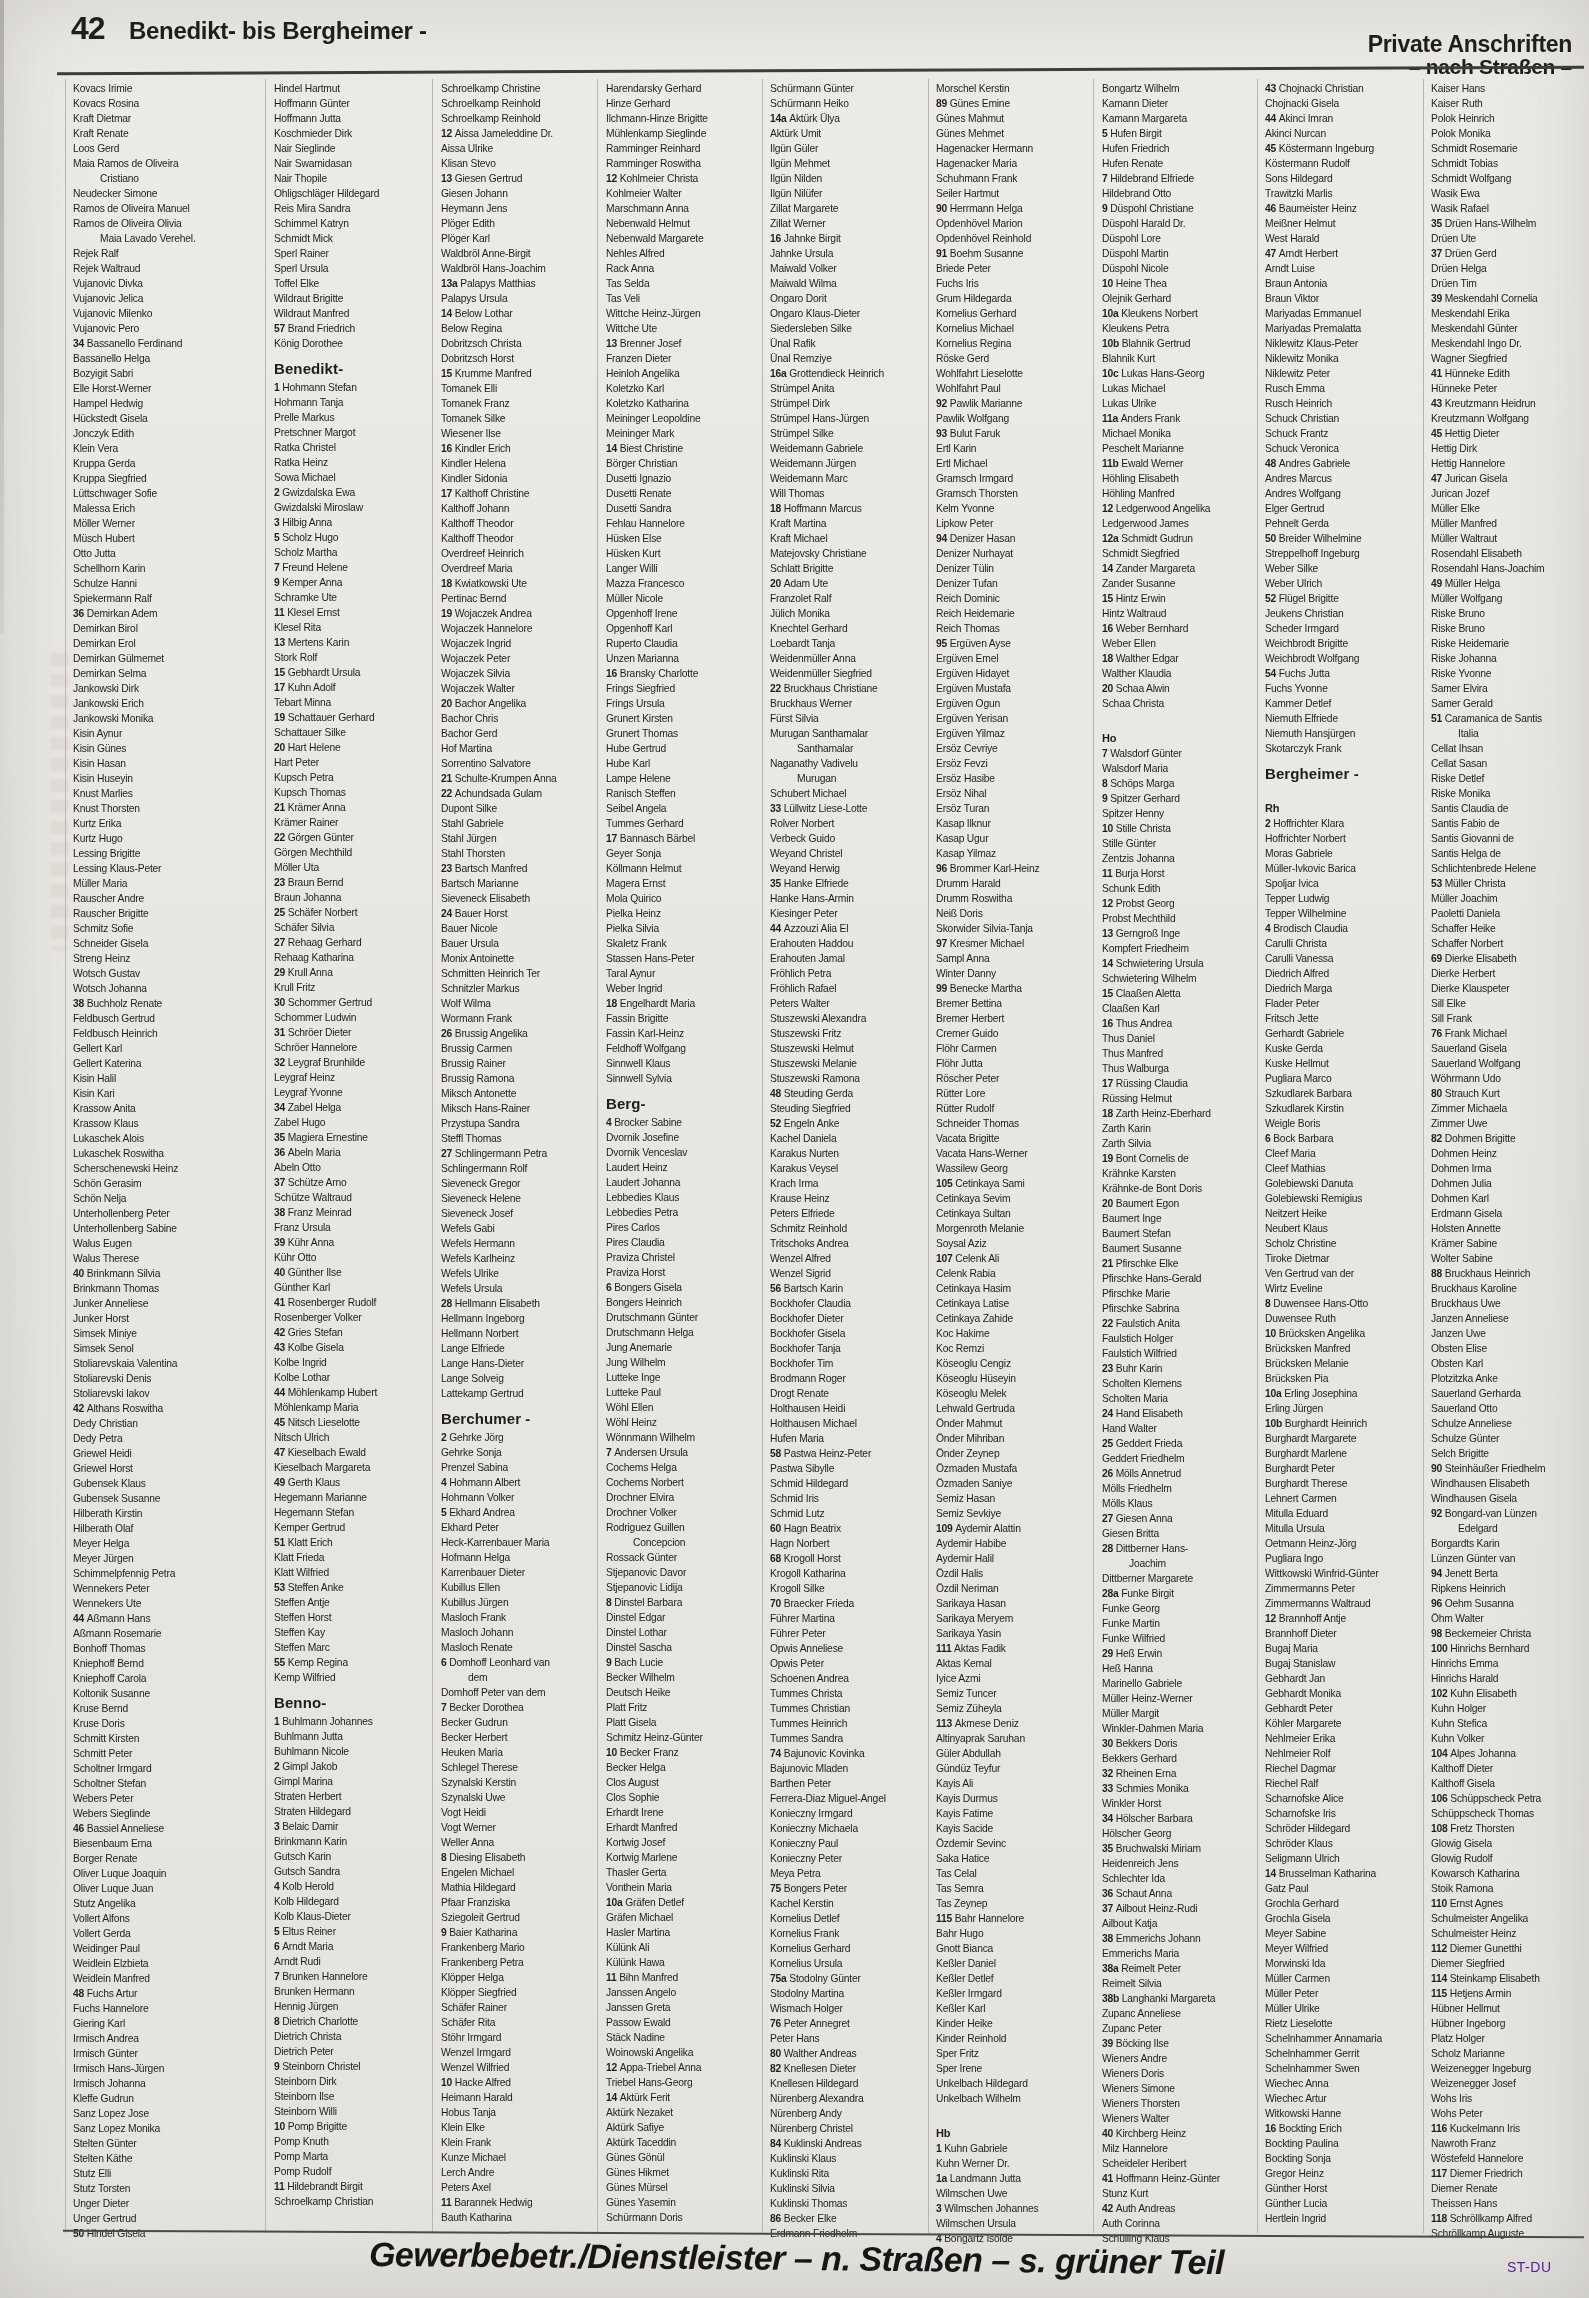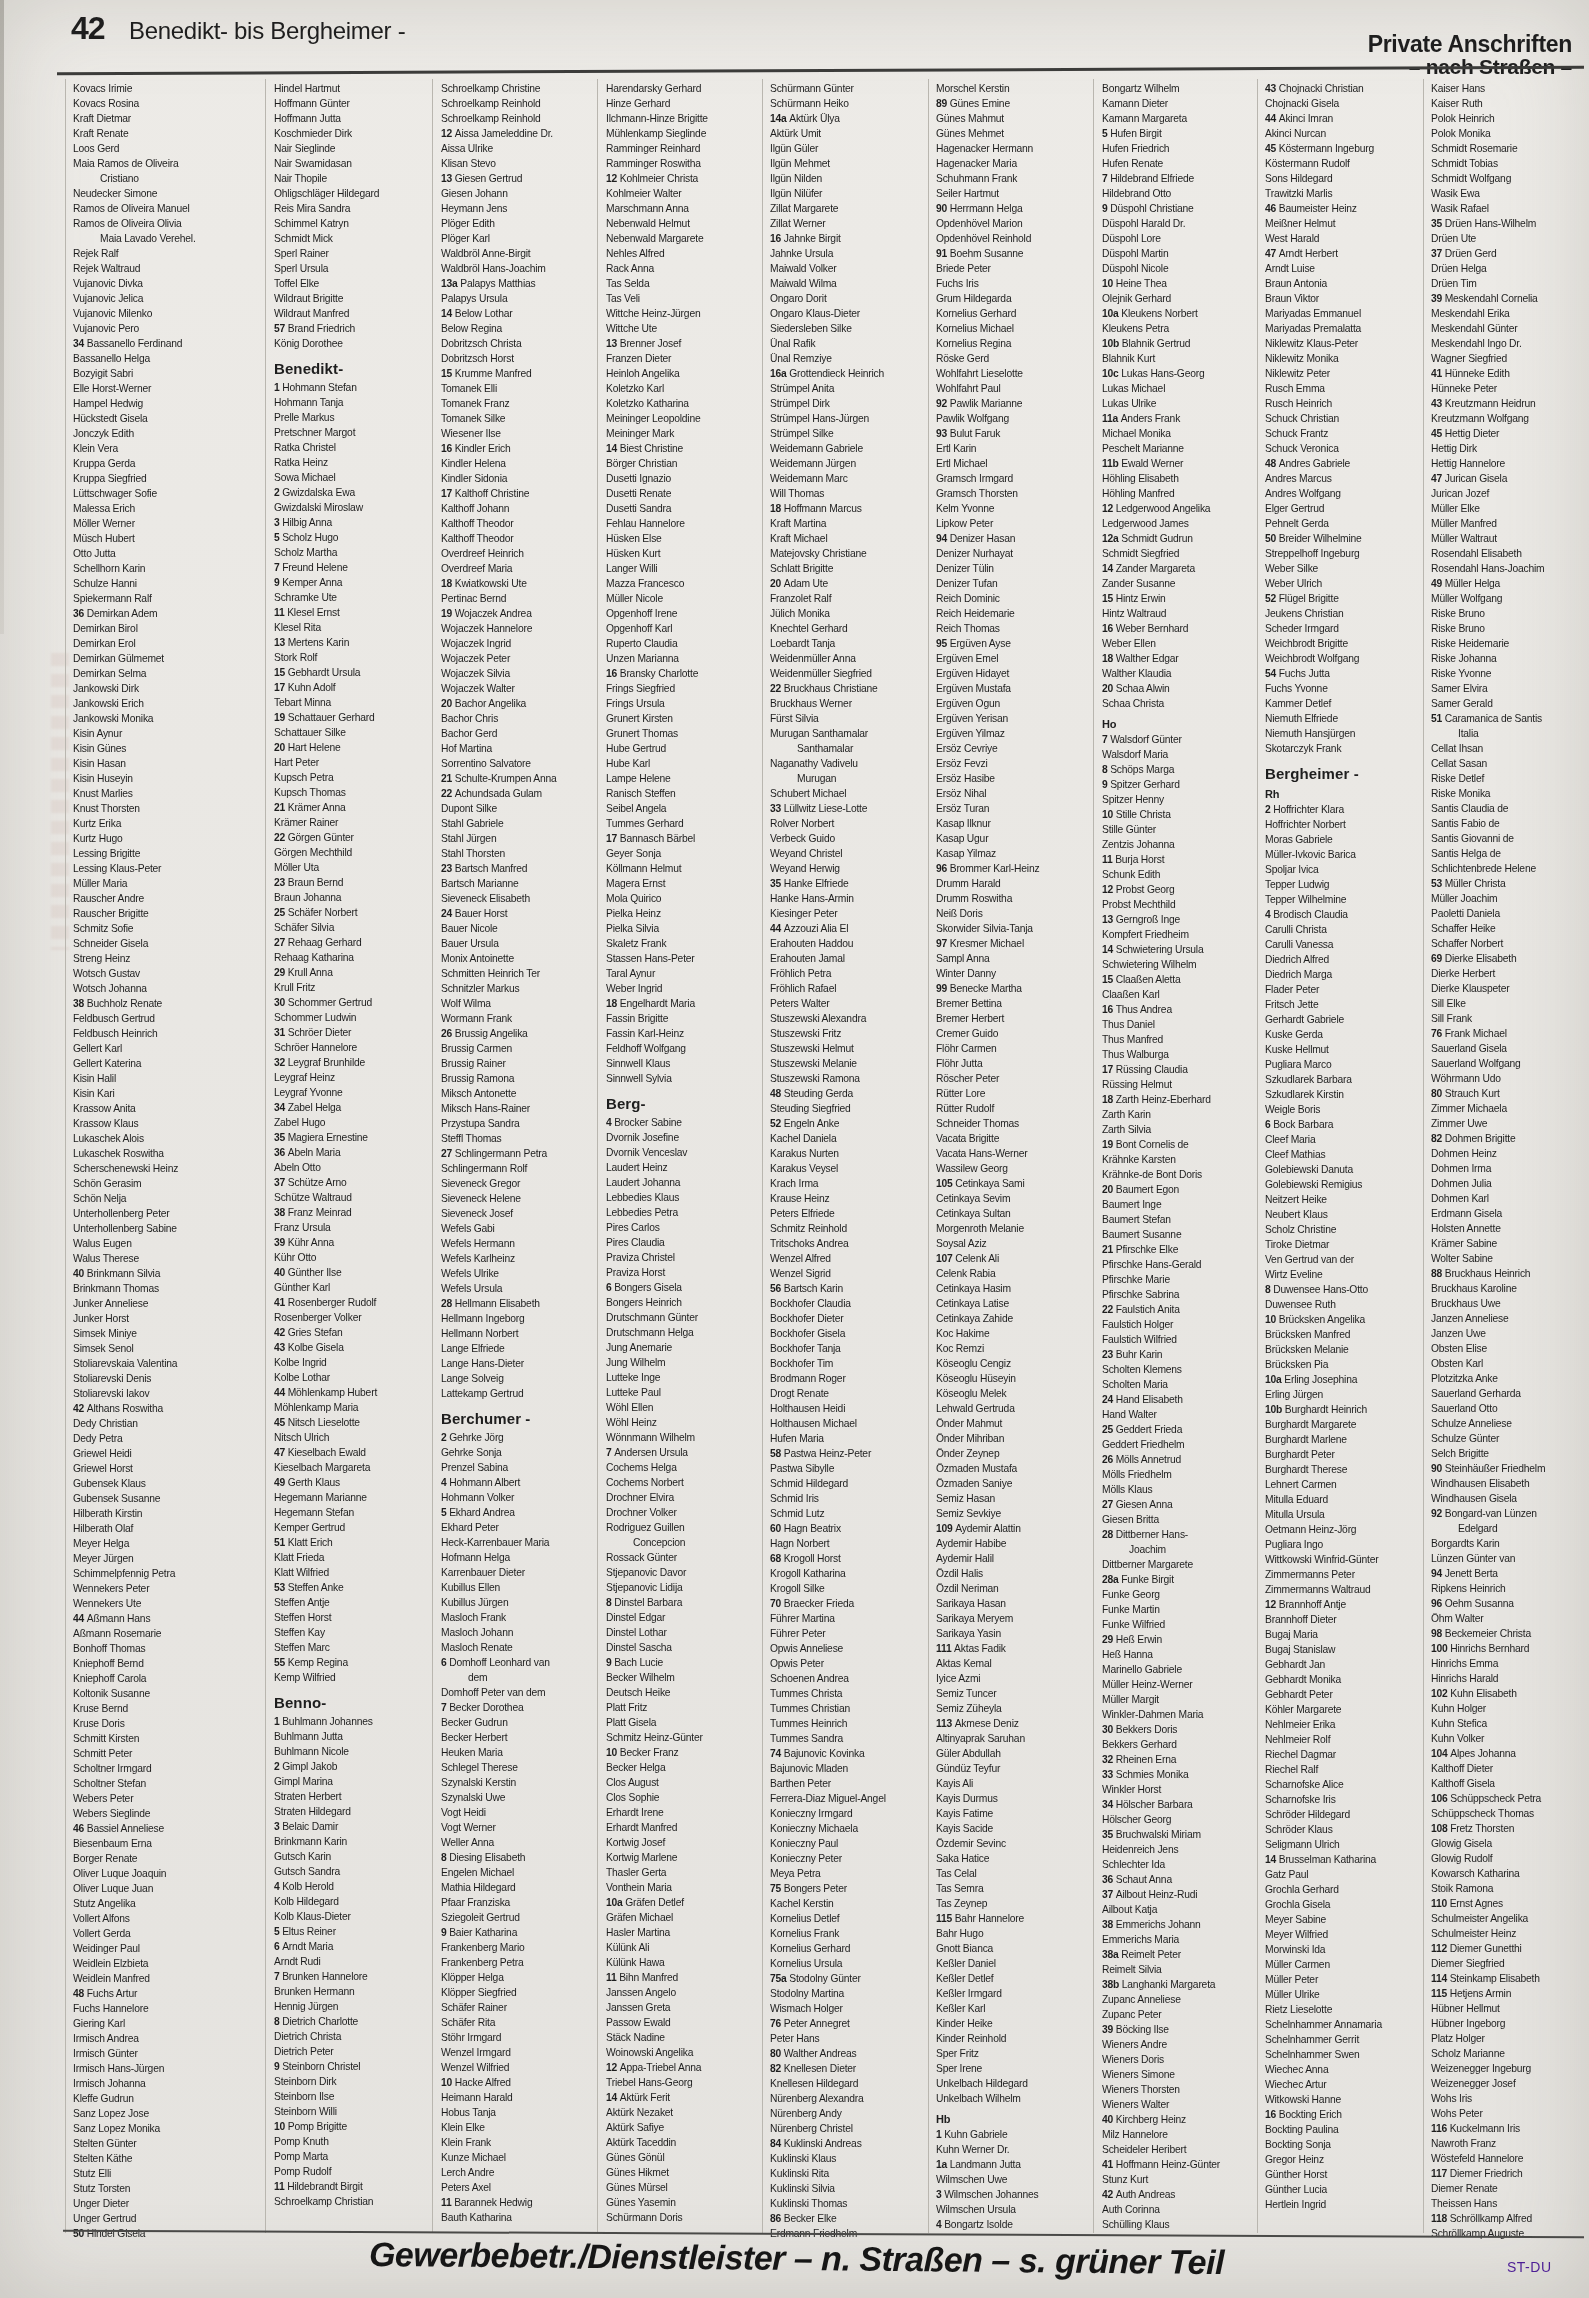--- a/index.html
+++ b/index.html
@@ -8,34 +8,34 @@
        font-family:"Liberation Sans","DejaVu Sans",sans-serif;color:#1e1e1e;}
   .page{position:absolute;inset:0;}
   .vignette{position:absolute;inset:0;pointer-events:none;
        box-shadow:inset 0 0 89px rgba(120,115,105,.25);}
   .edge-left{position:absolute;left:0;top:0;width:4px;height:634px;
        background:linear-gradient(180deg,#8d8a82,#c9c6bf);opacity:.55;}
   .smudge{position:absolute;left:51px;top:653px;width:18px;height:297px;opacity:.5;
        background:repeating-linear-gradient(180deg,rgba(155,75,60,.14) 0 13px,rgba(0,0,0,0) 13px 21px);
        filter:blur(1.2px);}
   .hdr-num{position:absolute;left:71px;top:10px;font-size:32px;font-weight:bold;letter-spacing:-1px;}
-  .hdr-title{position:absolute;left:129px;top:17px;font-size:24px;font-weight:normal;letter-spacing:-0.3px;}
+  .hdr-title{position:absolute;left:129px;top:17px;font-size:24px;font-weight:bold;letter-spacing:-0.3px;}
   .hdr-right{position:absolute;right:18px;top:12px;text-align:right;font-weight:bold;line-height:1.05;margin-top:20px;}
   .hdr-right .l1{font-size:23px;letter-spacing:-0.3px;}
   .hdr-right .l2{font-size:21px;letter-spacing:-0.3px;}
   .hrule{position:absolute;left:57px;top:69px;width:1527px;height:3px;background:#3c3c3a;
        transform:rotate(-0.25deg);}
   .vsep{position:absolute;top:79px;height:2154px;width:1px;background:#b9b6af;}
   .col{position:absolute;top:81px;width:198px;font-size:10.3px;line-height:15px;
        letter-spacing:-0.2px;}
   .entry{white-space:nowrap;}
   .entry b{font-weight:bold;}
   .cont{padding-left:27px;}
   .sec{font-size:15px;font-weight:bold;margin:10px 0 4px 0;letter-spacing:0.1px;white-space:nowrap;}
-  .dist{font-weight:bold;margin-top:6px;font-size:11px;white-space:nowrap;}
+  .dist{font-weight:bold;margin-top:20px;font-size:11px;white-space:nowrap;}
   .frule{position:absolute;left:63px;top:2233px;width:1521px;height:2px;background:#4a4a48;
        transform:rotate(0.25deg);}
   .banner{position:absolute;left:158px;top:2239px;width:1277px;text-align:center;
        font-size:34px;font-weight:bold;font-style:italic;letter-spacing:-0.5px;
        transform:rotate(0.55deg);color:#161616;}
   .pagecode{position:absolute;left:1507px;top:2259px;font-size:14px;color:#4c1d95;letter-spacing:0.5px;}
 </style>
 </head>
 <body>
 

